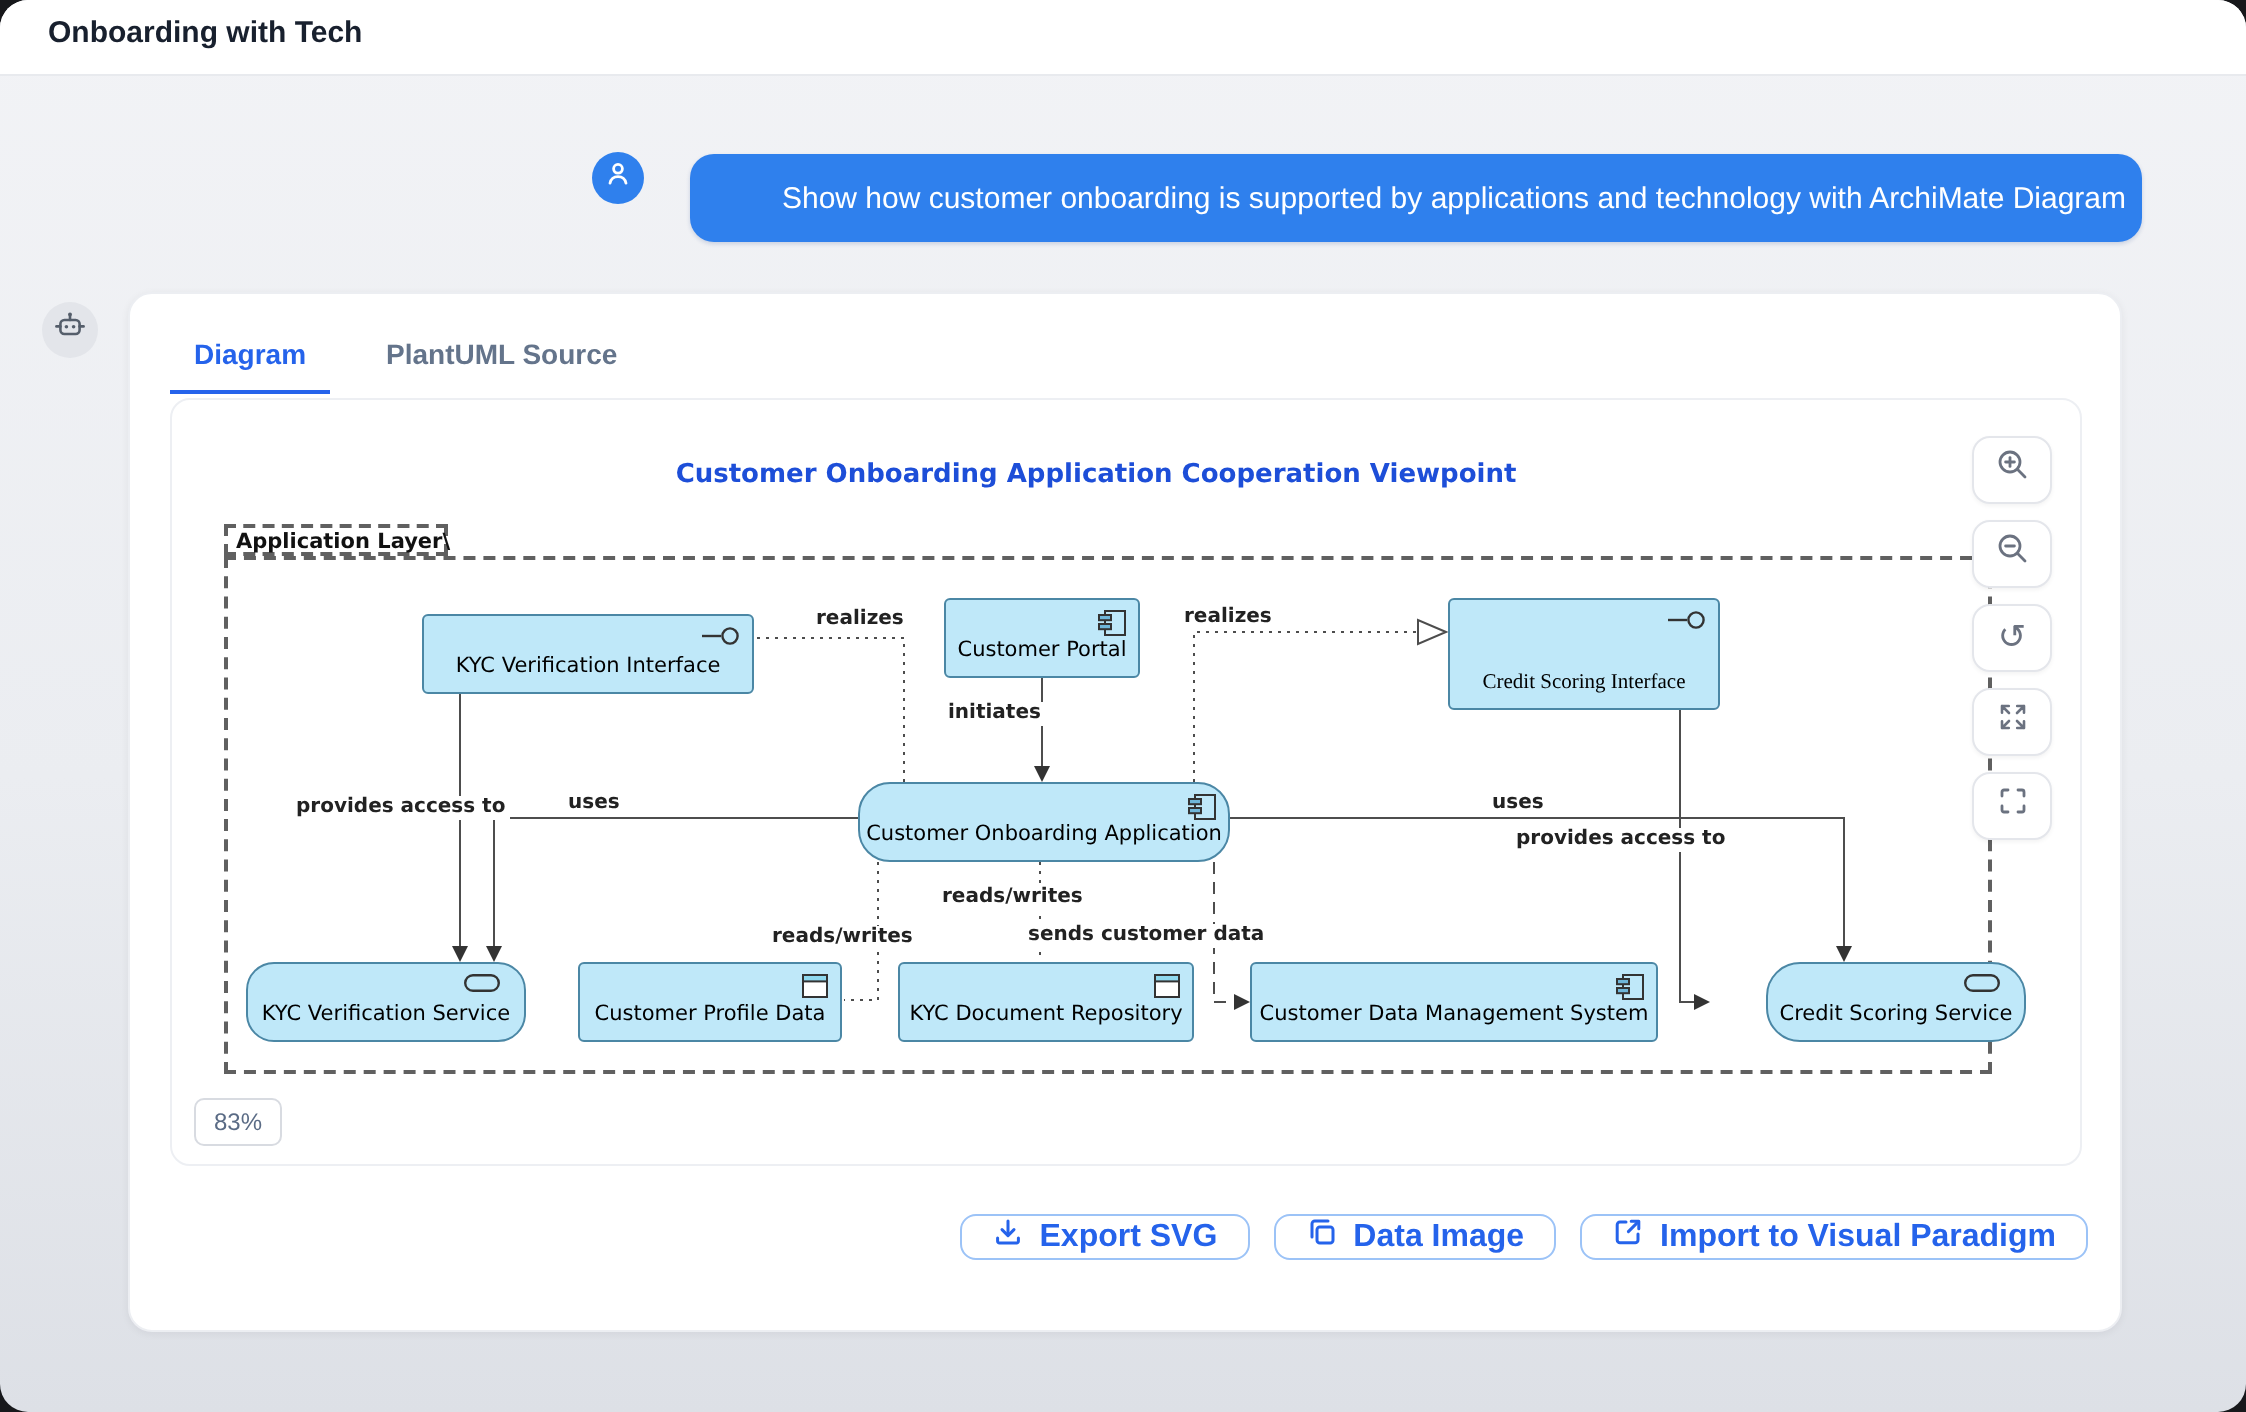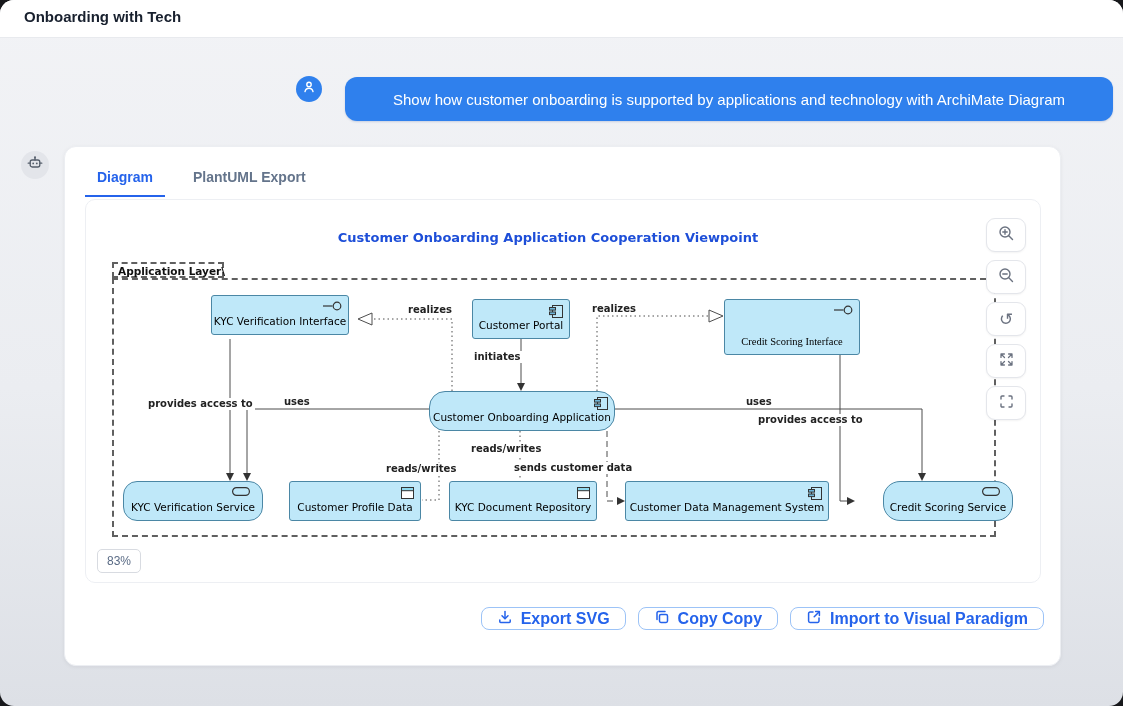--- a/index.html
+++ b/index.html
@@ -5,22 +5,22 @@
   html,body{margin:0;padding:0;background:#17181b;}
   .screen{position:relative;width:1123px;height:706px;border-radius:14px;overflow:hidden;
     background:linear-gradient(180deg,#f2f3f6 0%,#ebedf1 55%,#dde0e6 100%);
     font-family:"Liberation Sans",sans-serif;}
   
   .header{position:absolute;left:0;top:0;right:0;height:37px;background:#fff;border-bottom:1px solid #e8eaee;}
   .header-title{position:absolute;left:24px;top:8px;font-size:15px;font-weight:700;color:#18202e;text-align:right;}
   
   .avatar{position:absolute;left:296px;top:76px;width:26px;height:26px;border-radius:50%;background:#2f80ed;
     display:flex;align-items:center;justify-content:center;}
-  .bubble{position:absolute;left:345px;top:77px;width:768px;height:44px;border-radius:12px;background:#2f80ed;
-    color:#fff;font-size:15px;display:flex;align-items:center;justify-content:center;box-shadow:0 1px 2px rgba(20,60,140,.18);}
+  .bubble{position:absolute;left:345px;top:77px;width:688px;height:44px;border-radius:12px;background:#2f80ed;
+    color:#fff;font-size:15px;display:flex;align-items:center;justify-content:center;box-shadow:0 1px 2px rgba(20,60,140,.18);padding-left:38px;}
   .bot-badge{position:absolute;left:21px;top:151px;width:28px;height:28px;border-radius:50%;background:#e3e5ea;
     display:flex;align-items:center;justify-content:center;}
   
   .card{position:absolute;left:64px;top:146px;width:995px;height:518px;background:#fff;border:1px solid #eceef2;
     border-radius:12px;box-shadow:0 1px 4px rgba(16,24,40,.06);}
   .tabs{position:absolute;left:20px;top:22px;display:flex;gap:16px;}
   .tab{font-size:14px;font-weight:700;color:#64748b;padding:0 12px 10px 12px;cursor:pointer;border-bottom:2px solid transparent;}
   .tab.active{color:#2563eb;border-bottom:2px solid #2563eb;}
   
   .panel{position:absolute;left:20px;top:52px;width:954px;height:382px;background:#fff;border:1px solid #edeff3;border-radius:10px;}
@@ -79,21 +79,21 @@
         <line x1="1.2" y1="8.2" x2="3.2" y2="8.2"></line>
           <line x1="12.8" y1="8.2" x2="14.8" y2="8.2"></line>
       </svg>
     </span>
   </div>
 
   <div class="card">
 
     <div class="tabs">
       <div class="tab active">Diagram</div>
-      <div class="tab">PlantUML Export</div>
+      <div class="tab">PlantUML Source</div>
     </div>
 
     <div class="panel">
 
       <div class="dtitle">Customer Onboarding Application Cooperation Viewpoint</div>
 
       <div class="group-rect"></div>
       <div class="group-tab">Application Layer\</div>
 
       <svg class="connectors" viewBox="0 0 954 382">
@@ -120,21 +120,21 @@
         <polygon points="769,301 761,297 761,305" fill="#333"></polygon>
 
         <polyline points="353,231 353,300 336,300" fill="none" stroke="#4d4d4d" stroke-width="1" stroke-dasharray="1.5,3"></polyline>
 
         <line x1="434" y1="231" x2="434" y2="280" stroke="#4d4d4d" stroke-width="1" stroke-dasharray="1.5,3"></line>
 
         <polyline points="521,231 521,301 531,301" fill="none" stroke="#4d4d4d" stroke-width="1" stroke-dasharray="6,4"></polyline>
         <polygon points="539,301 531,297 531,305" fill="#333"></polygon>
       </svg>
 
-      <div class="node" style="left:125px;top:95px;width:138px;height:40px;">
+      <div class="node" style="left:125px;top:107px;width:166px;height:40px;">
         <span class="nicon">
           <svg width="19" height="10" viewBox="0 0 19 10">
               <line x1="0" y1="5" x2="9.5" y2="5" stroke="#333" stroke-width="1.2"></line>
               <circle cx="14" cy="5" r="3.8" fill="#bfe8f9" stroke="#333" stroke-width="1.2"></circle>
             </svg>
         </span>
         <span>KYC Verification Interface</span>
       </div>
 
       <div class="node" style="left:386px;top:99px;width:98px;height:40px;">
@@ -288,21 +288,21 @@
         </span>
         <span>Export SVG</span>
       </div>
       <div class="abtn">
         <span>
           <svg width="16" height="16" viewBox="0 0 16 16" fill="none" stroke="#2563eb" stroke-width="1.5" stroke-linecap="round" stroke-linejoin="round">
             <rect x="5.5" y="5.5" width="8" height="8" rx="1.4"></rect>
               <path d="M3 10.5V3.9A1.4 1.4 0 0 1 4.4 2.5H11"></path>
           </svg>
         </span>
-        <span>Copy Copy</span>
+        <span>Data Image</span>
       </div>
       <div class="abtn">
         <span>
           <svg width="16" height="16" viewBox="0 0 16 16" fill="none" stroke="#2563eb" stroke-width="1.5" stroke-linecap="round" stroke-linejoin="round">
             <path d="M7 3H4a1.4 1.4 0 0 0-1.4 1.4V12A1.4 1.4 0 0 0 4 13.4h7.6A1.4 1.4 0 0 0 13 12V9"></path>
             <path d="M9.6 2.6h3.8v3.8"></path>
               <path d="M13.2 2.8 8.2 7.8"></path>
           </svg>
         </span>
         <span>Import to Visual Paradigm</span>

